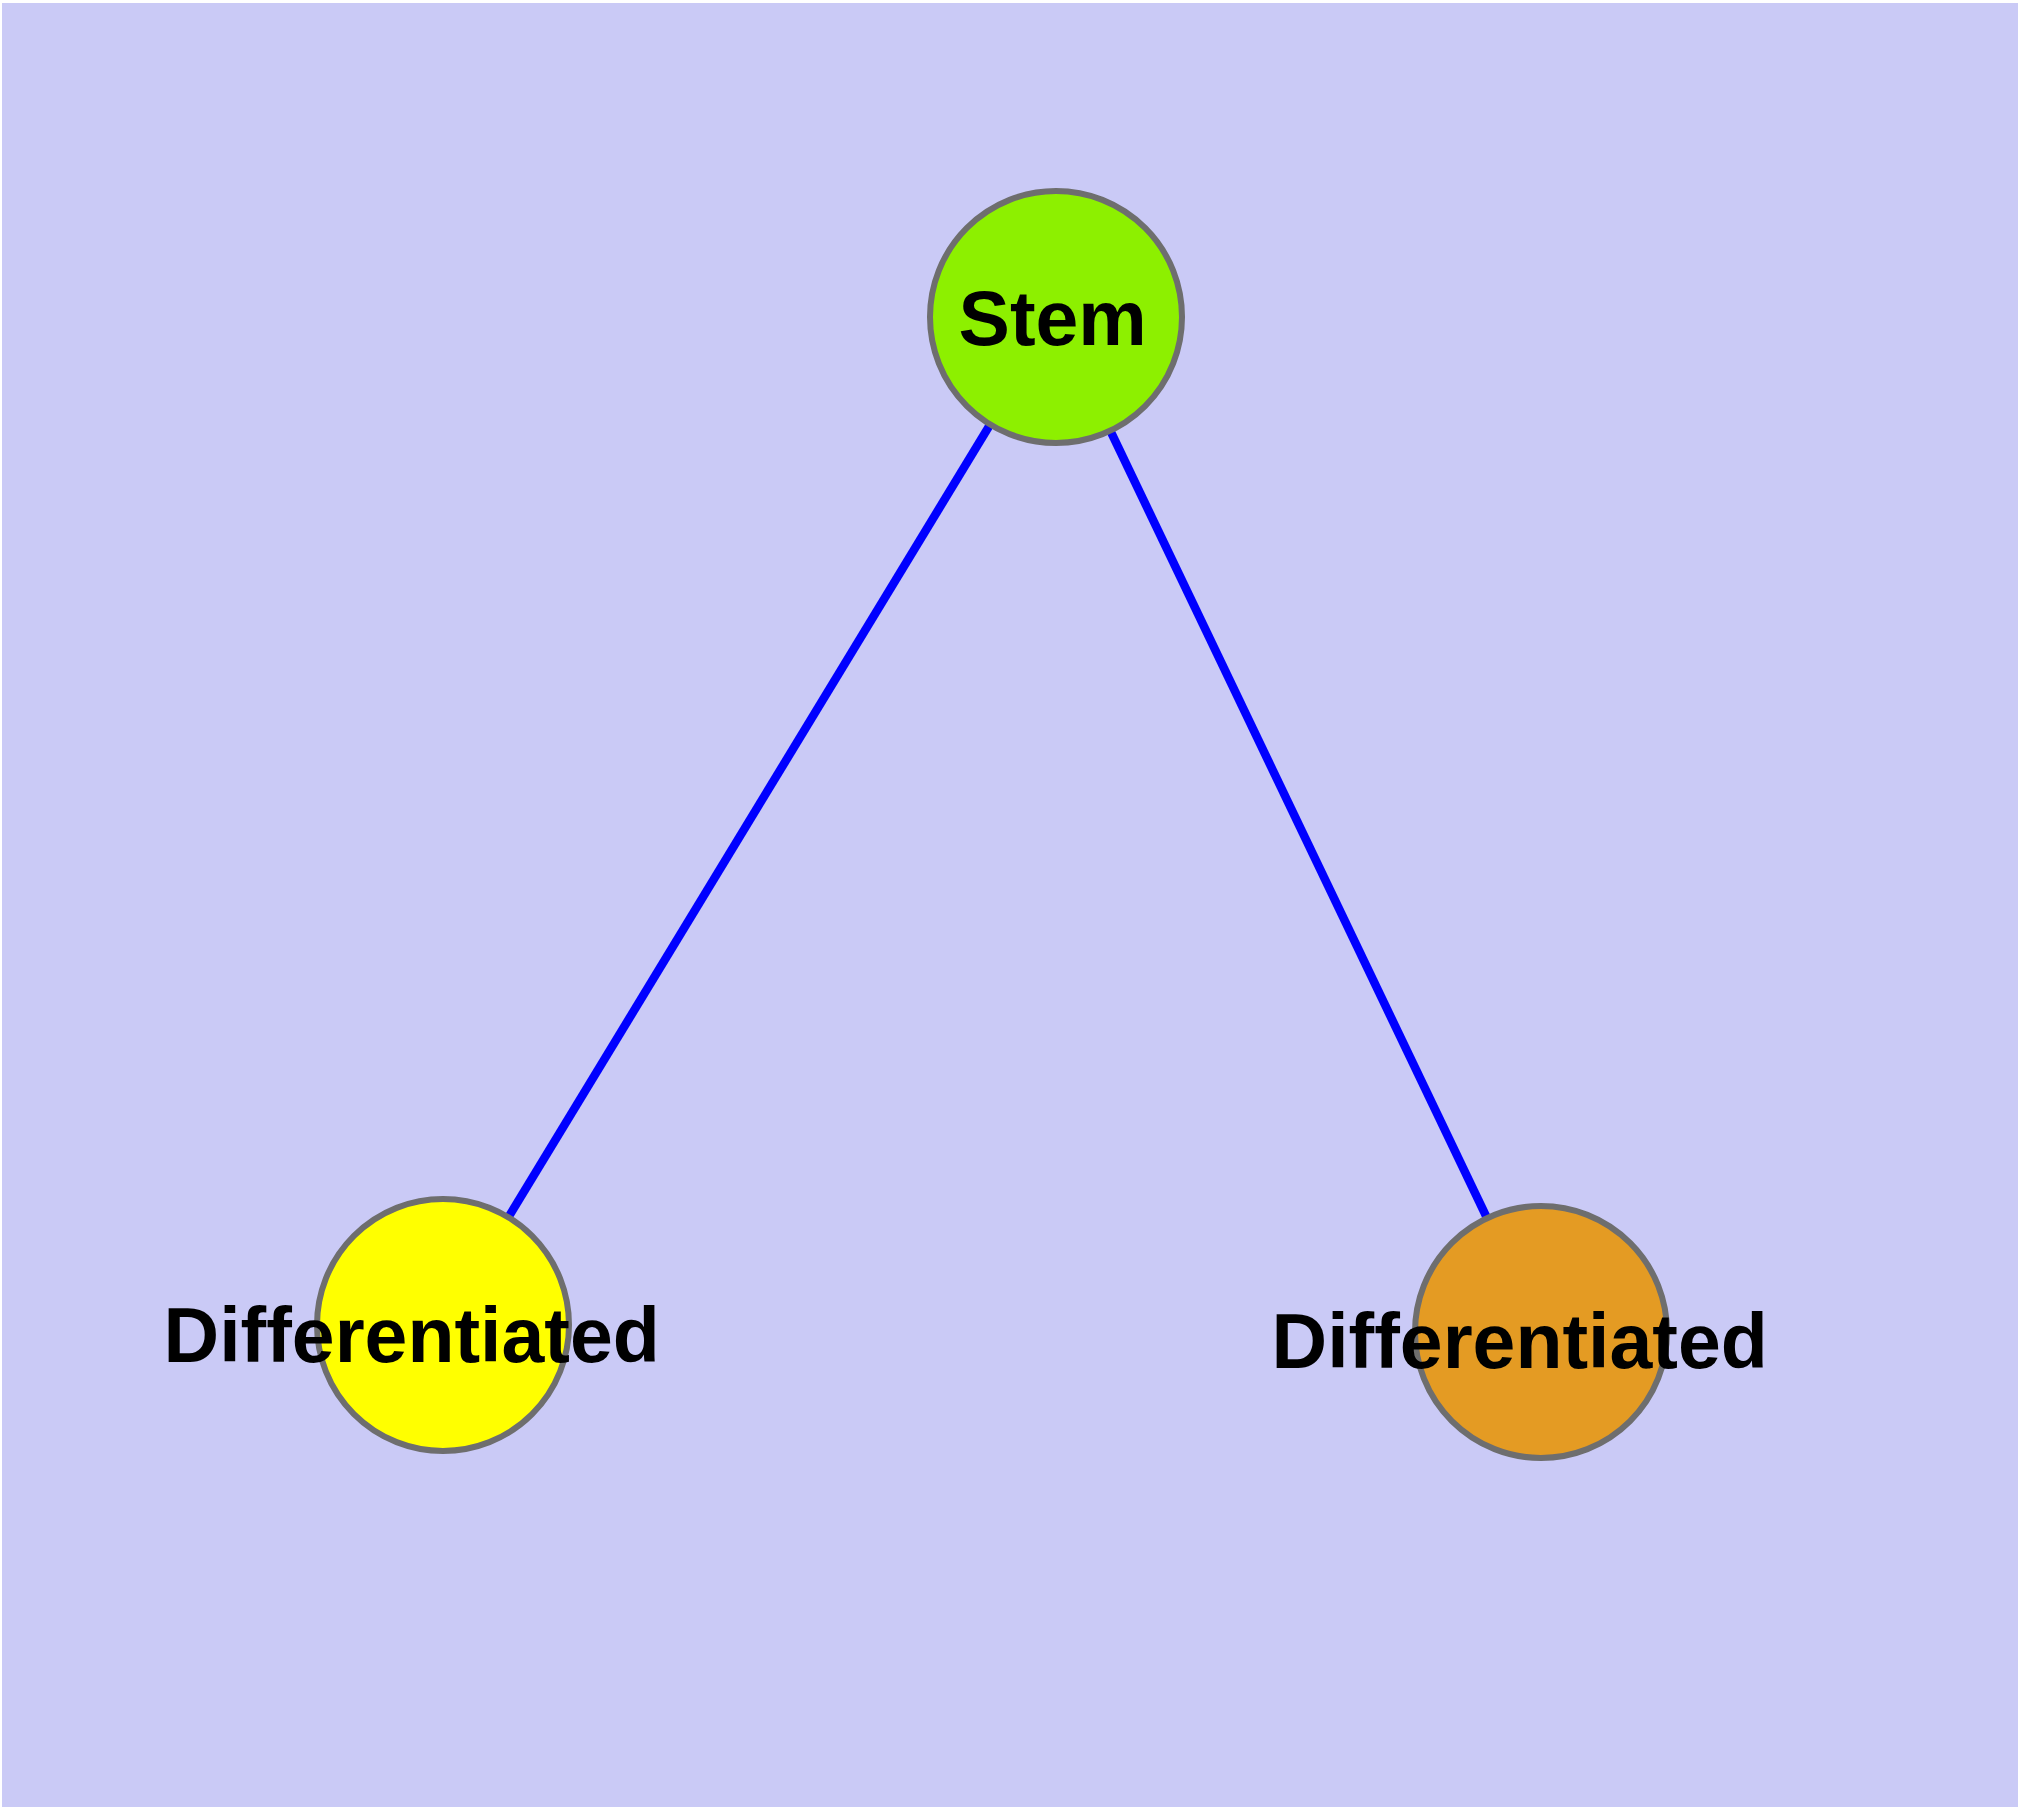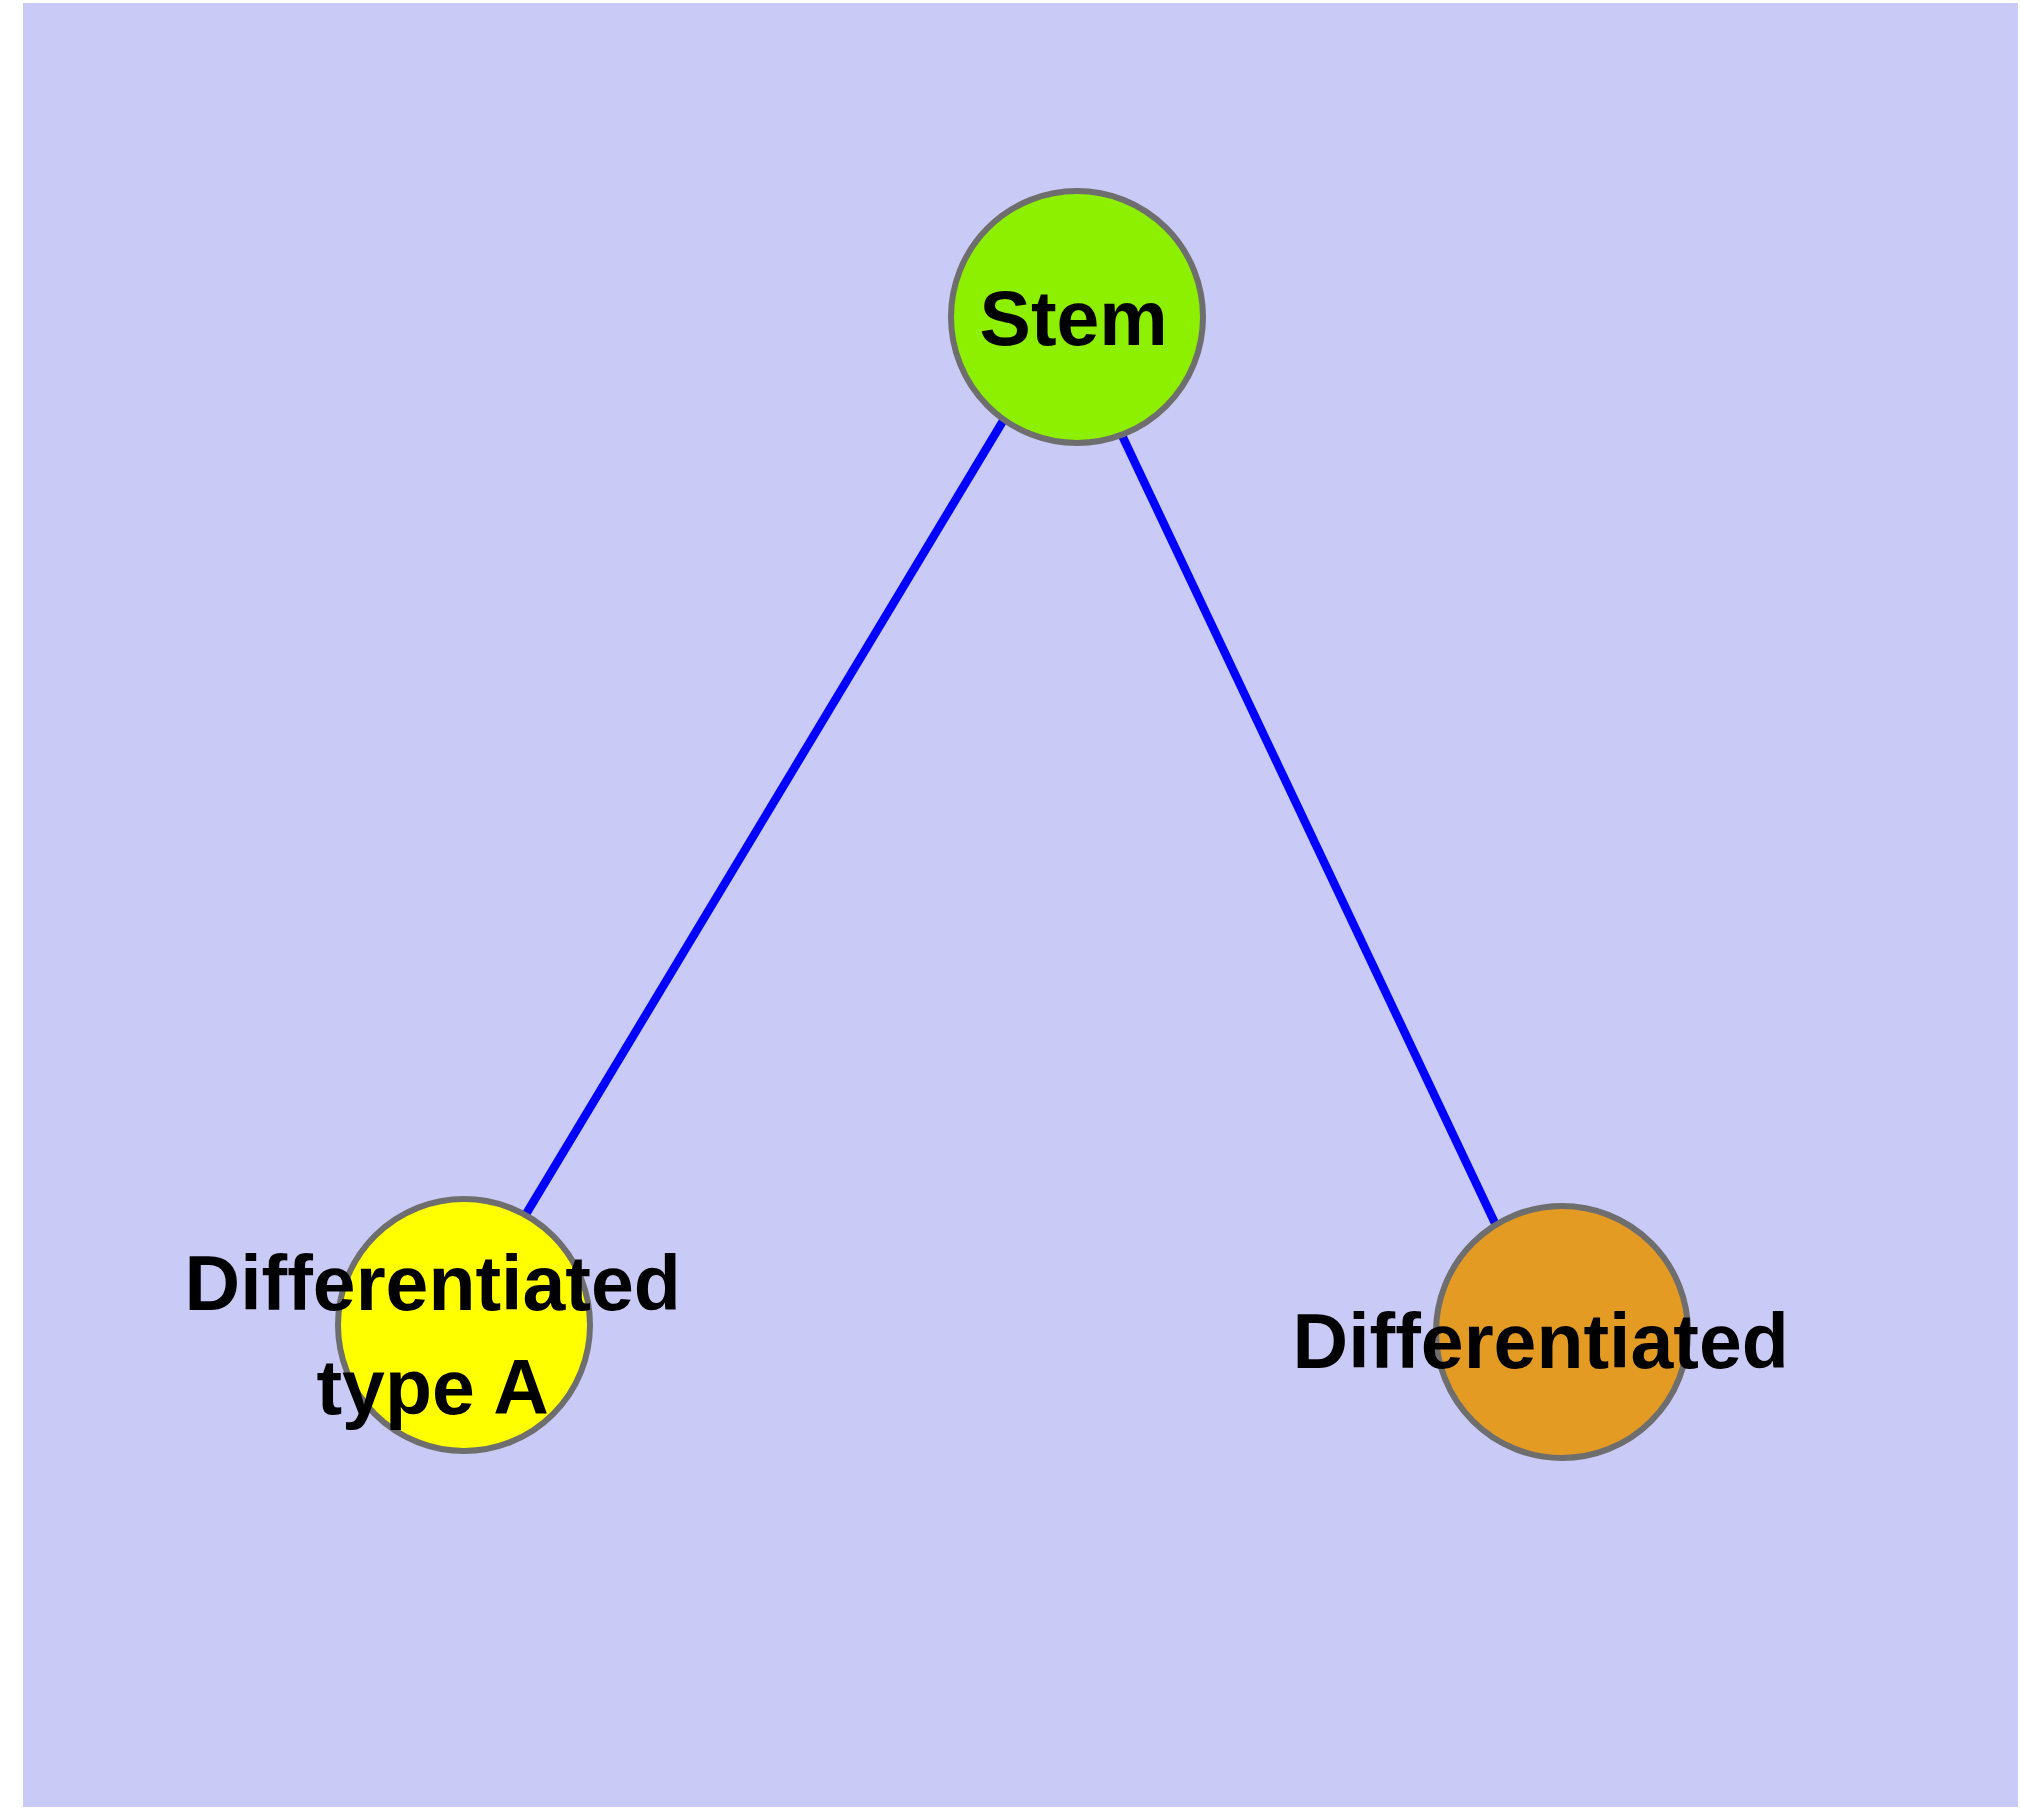--- a/index.html
+++ b/index.html
@@ -14,21 +14,20 @@
     background: #ffffff;
     overflow: hidden;
     font-family: "Liberation Sans", sans-serif;
   }
   .panel {
     position: absolute;
     left: 1.7px;
     top: 3.4px;
     right: 3.4px;
     bottom: 5.1px;
-    margin-left: 21px;
   }
   .edges {
     position: absolute;
     left: 0;
     top: 0;
     width: 100%;
     height: 100%;
   }
   .node {
     position: absolute;
@@ -69,21 +68,20 @@
     <div class="node node-stem" style="background: rgb(141, 240, 0); border-color: rgb(110, 110, 110);"></div>
     <div class="node node-diff-a" style="background: rgb(255, 255, 0); border-color: rgb(110, 110, 110);"></div>
     <div class="node node-diff-b" style="background: rgb(228, 155, 35); border-color: rgb(110, 110, 110);"></div>
 
     <div class="label label-stem" style="color: rgb(0, 0, 0);">
       <div>Stem</div>
     </div>
 
     <div class="label label-diff-a" style="color: rgb(0, 0, 0);">
       <div>Differentiated</div>
-      <div>type A</div>
     </div>
 
     <div class="label label-diff-b" style="color: rgb(0, 0, 0);">
       <div>Differentiated</div>
     </div>
 
   </div>
 </div>
 
 

